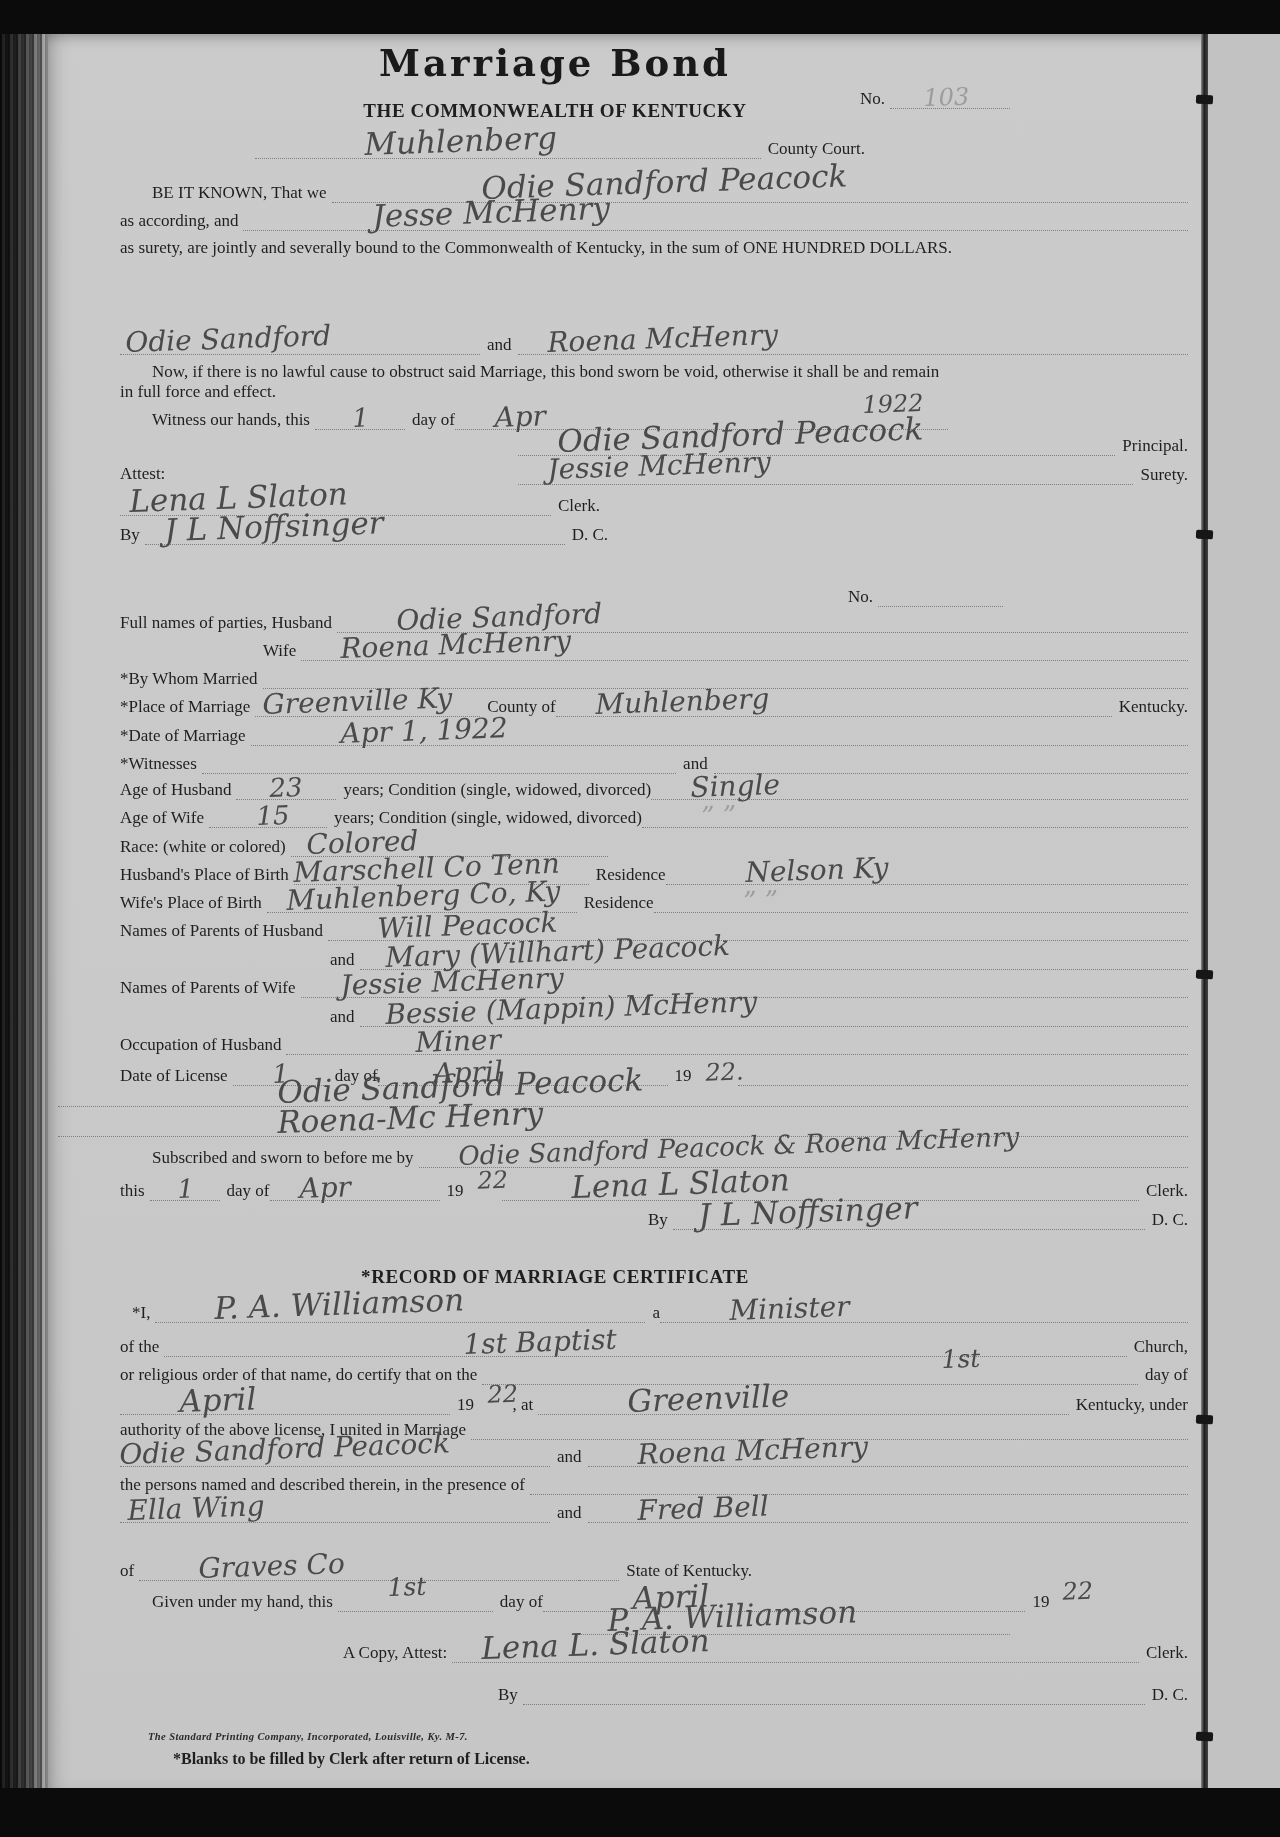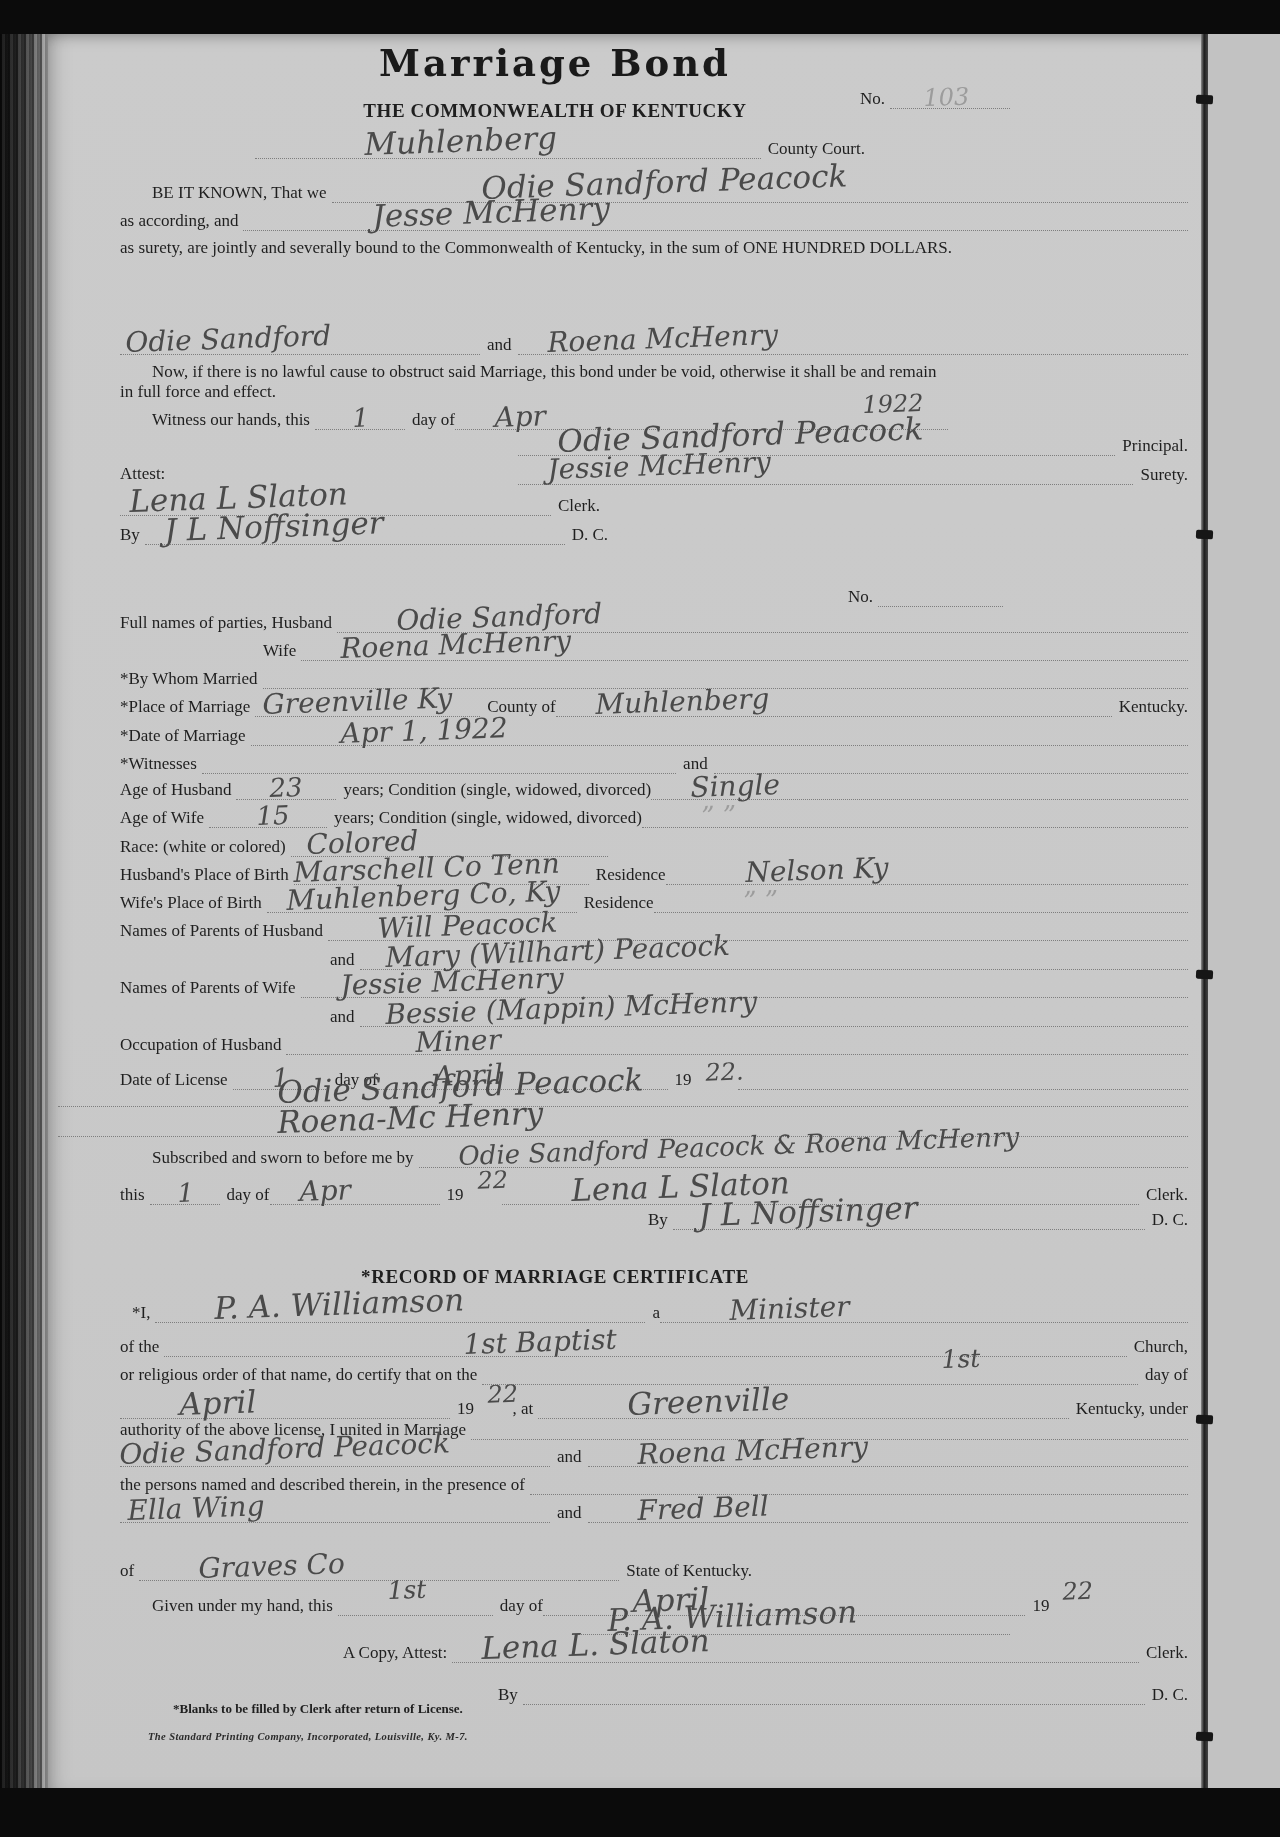--- a/index.html
+++ b/index.html
@@ -18,41 +18,41 @@
   .rightstrip{position:absolute;left:1208px;top:34px;width:72px;height:1754px;background:#c2c2c2;}
   .binding{position:absolute;left:1201px;top:34px;width:7px;height:1754px;
     background:linear-gradient(90deg,#8a8a8a,#1d1d1d 45%,#454545);}
   .knot{position:absolute;left:1196px;width:17px;height:9px;background:#161616;border-radius:2px;transform:rotate(3deg);}
   .page{
     position:absolute;left:48px;top:34px;width:1160px;height:1754px;
     background:linear-gradient(180deg,#cbcbcb 0%,#c9c9c9 55%,#c6c6c6 100%);
     color:#1f1f1f;
     box-shadow:inset 14px 0 22px -14px rgba(0,0,0,.35), inset 0 10px 16px -10px rgba(0,0,0,.35);
   }
-  .ln{position:absolute;display:flex;align-items:flex-end;white-space:nowrap;font-size:17px;line-height:1.15;}
+  .ln{position:absolute;display:flex;align-items:center;white-space:nowrap;font-size:17px;line-height:1.15;}
   .lb{flex:0 0 auto;padding-right:5px;}
   .lb.after{padding:0 0 0 7px;}
   .txt{flex:0 0 auto;}
   .fl{flex:1 1 auto;position:relative;border-bottom:1px dotted #7e7e7e;height:20px;min-width:16px;}
   .fl.fixed{flex:0 0 auto;}
   .hw{
     font-family:"DejaVu Serif",serif;font-style:italic;color:#4a4a4a;
     position:absolute;bottom:-5px;left:10px;font-size:26px;
     transform:rotate(-2deg);transform-origin:left bottom;white-space:nowrap;
   }
   .hw.inline{position:relative;bottom:2px;display:inline-block;padding:0 4px;}
   .hw.lg{font-size:31px;}
   .hw.md{font-size:28px;}
   .hw.sup{bottom:9px;}
   .hw.faint{color:#9c9c9c;}
   .center{left:22px;width:970px;justify-content:center;}
   .title{font-family:"DejaVu Serif",serif;font-weight:bold;font-size:37px;letter-spacing:3px;color:#1a1a1a;}
   .h18{font-size:19px;font-weight:bold;letter-spacing:.6px;}
   .h17{font-size:18px;font-weight:bold;letter-spacing:.4px;}
-  .small{font-size:13px;font-weight:bold;}
+  .small{font-size:16px;font-weight:bold;margin-top:48px;}
   .tiny{font-size:10.5px;font-weight:bold;font-style:italic;letter-spacing:.4px;color:#2a2a2a;}
 </style>
 </head>
 <body>
 
 <div class="topbar"></div>
 <div class="stack"></div>
 <div class="rightstrip"></div>
 
 <div class="page">
@@ -94,21 +94,21 @@
   <div class="ln" style="top:300px;left:72px;right:20px">
     <span class="fl fixed" style="width:360px">
       <i class="hw md" style="left:6px">Odie Sandford</i>
     </span>
     <span class="lb after" style="padding-right:6px">and</span>
     <span class="fl">
       <i class="hw md" style="left:30px">Roena McHenry</i>
     </span>
   </div>
   <div class="ln" style="top:328px;left:104px;right:20px">
-    <span class="txt">Now, if there is no lawful cause to obstruct said Marriage, this bond under be void, otherwise it shall be and remain</span>
+    <span class="txt">Now, if there is no lawful cause to obstruct said Marriage, this bond sworn be void, otherwise it shall be and remain</span>
   </div>
   <div class="ln" style="top:348px;left:72px;right:20px">
     <span class="txt">in full force and effect.</span>
   </div>
   <div class="ln" style="top:375px;left:104px;right:260px">
     <span class="lb">Witness our hands, this</span>
     <span class="fl fixed" style="width:90px">
       <i class="hw" style="left:38px">1</i>
     </span>
     <span class="lb after">day of</span>

